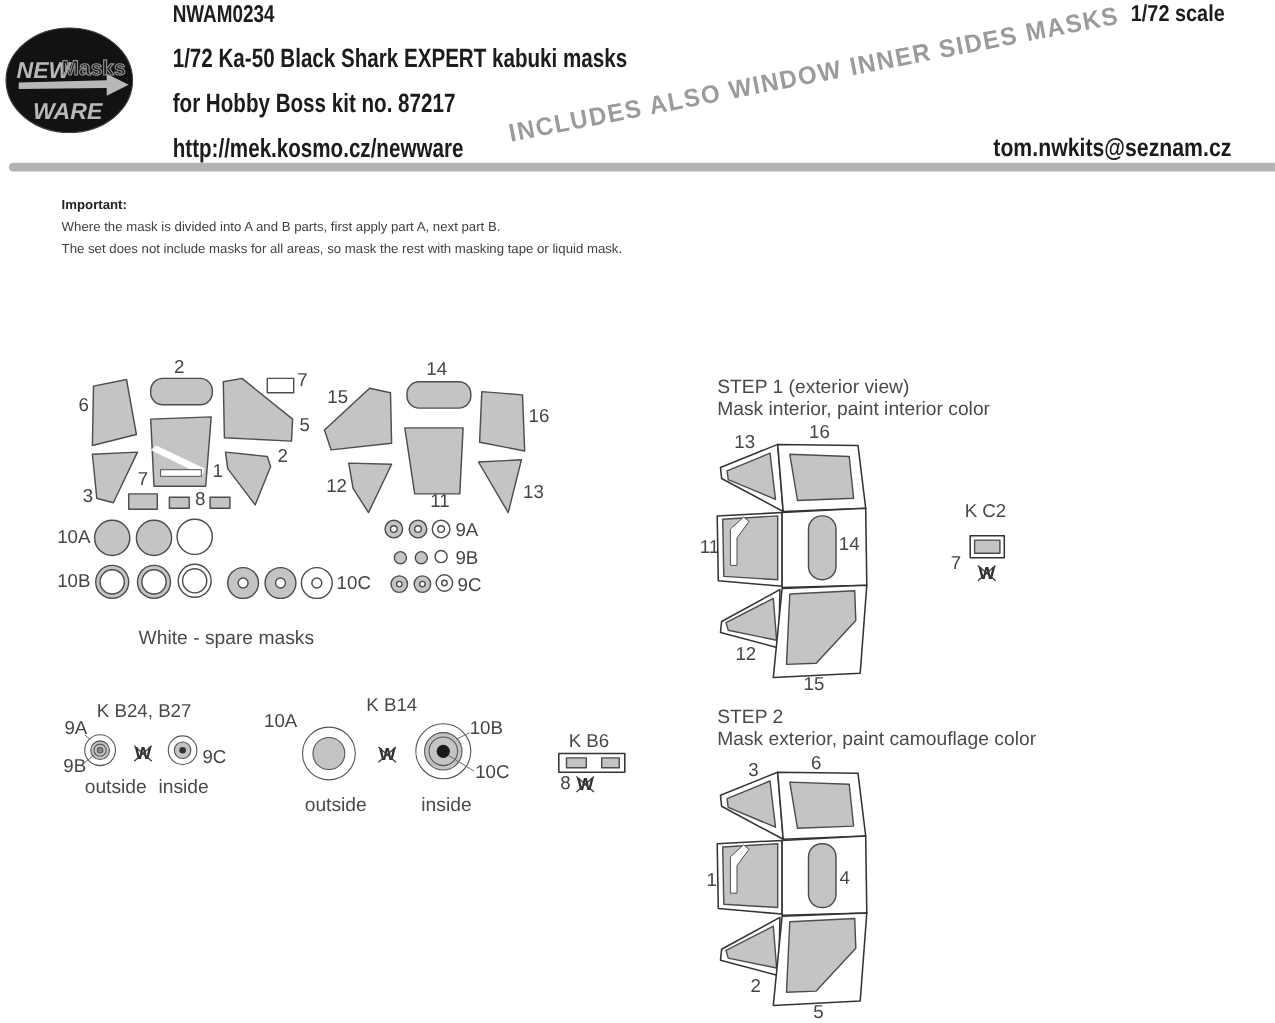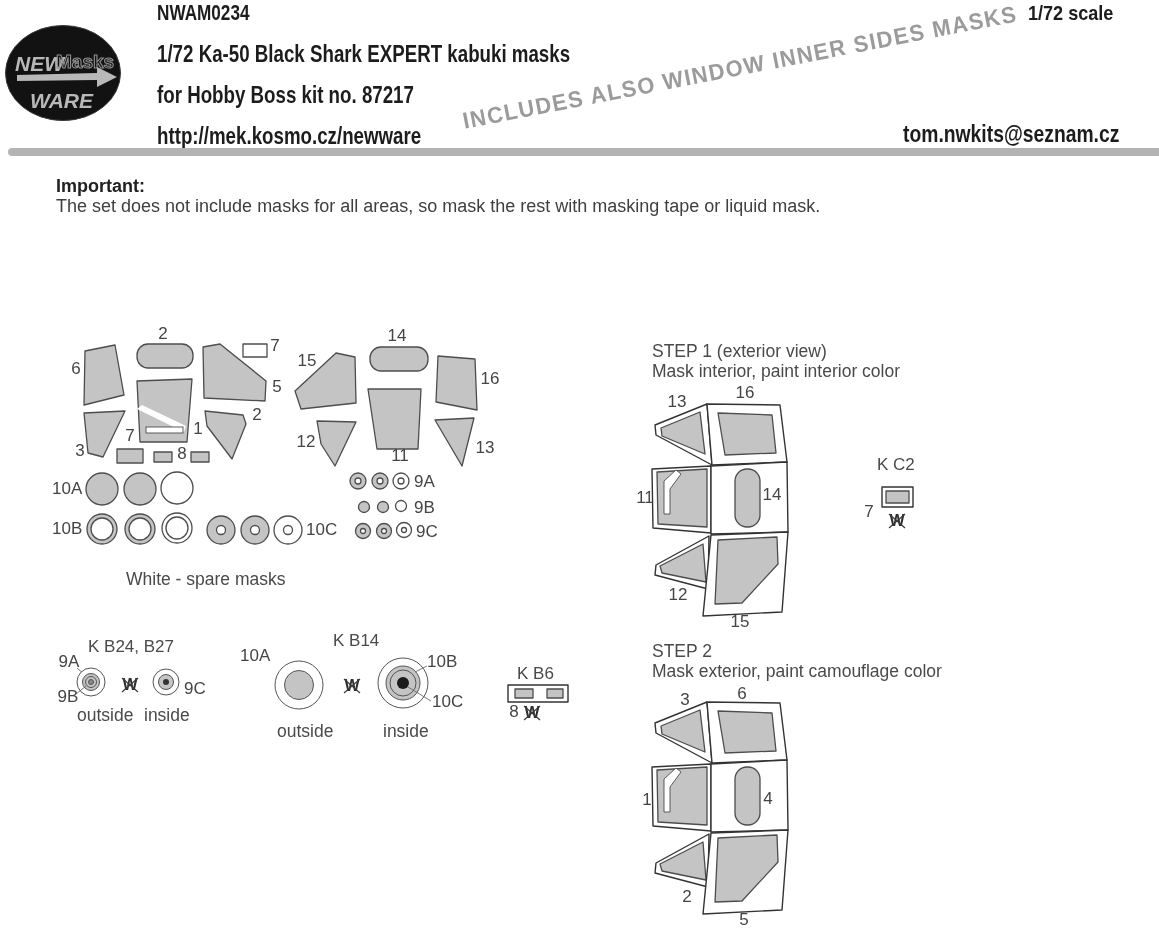--- a/index.html
+++ b/index.html
@@ -12,21 +12,21 @@
   .code{left:157px;top:2px;font-size:22px;}
   .t1{left:157px;top:42px;font-size:24px;}
   .t2{left:157px;top:83px;font-size:24px;}
   .url{left:157px;top:124px;font-size:24px;}
   .scale{left:1028px;top:2px;font-size:21px;transform:scaleX(0.86);}
   .email{left:903px;top:123px;font-size:23px;transform:scaleX(0.84);}
   .diag{left:463px;top:108px;font-size:23px;font-weight:bold;color:#9b9b9b;
         letter-spacing:1.5px;transform-origin:0 50%;transform:rotate(-11deg) scaleX(0.95);}
   .graybar{left:8px;top:148px;width:1151px;height:8px;background:#b3b3b3;border-radius:4px 0 0 4px;}
   
-  .instr{left:56px;top:176px;font-size:18px;line-height:20px;color:#3f3f3f;}
+  .instr{left:56px;top:176px;font-size:12px;line-height:20px;color:#3f3f3f;}
   .instr .hd{font-weight:bold;color:#222;}
   .kgray{color:#8a8a8a;}
   .star{display:inline-block;width:18px;}
   .wmark{position:relative;font-weight:bold;color:#2e2e2e;display:inline-block;padding:0 1px;margin-left:4px;}
   .wmark::before,.wmark::after{content:"";position:absolute;left:-2px;right:-2px;top:50%;
         border-top:1.4px solid #3c3c3c;}
   .wmark::before{transform:rotate(24deg);}
   .wmark::after{transform:rotate(-24deg);}
   
   .diagram{position:absolute;left:0;top:0;}
@@ -66,20 +66,21 @@
   <div class="abs cond t1">1/72 Ka-50 Black Shark EXPERT kabuki masks</div>
   <div class="abs cond t2">for Hobby Boss kit no. 87217</div>
   <div class="abs cond url">http://mek.kosmo.cz/newware</div>
   <div class="abs diag">INCLUDES ALSO WINDOW INNER SIDES MASKS</div>
   <div class="abs cond scale">1/72 scale</div>
   <div class="abs cond email">tom.nwkits@seznam.cz</div>
   <div class="abs graybar"></div>
 
   <div class="abs instr">
     <div class="hd">Important:</div>
+    <div>Where the mask is divided into A and B parts, first apply part A, next part B.</div>
     <div>The set does not include masks for all areas, so mask the rest with masking tape or liquid mask.</div>
   </div>
 
   <svg class="diagram" width="1159" height="930" viewBox="0 0 1159 930">
     <defs>
 
       <g id="canopy">
         <polygon class="out" points="10,28 62,7 67,68 11,38"></polygon>
         <polygon class="m" points="16,31 55,15 60,57 17,39"></polygon>
         <polygon class="out" points="62,7 135,8 142,65 67,68"></polygon>

